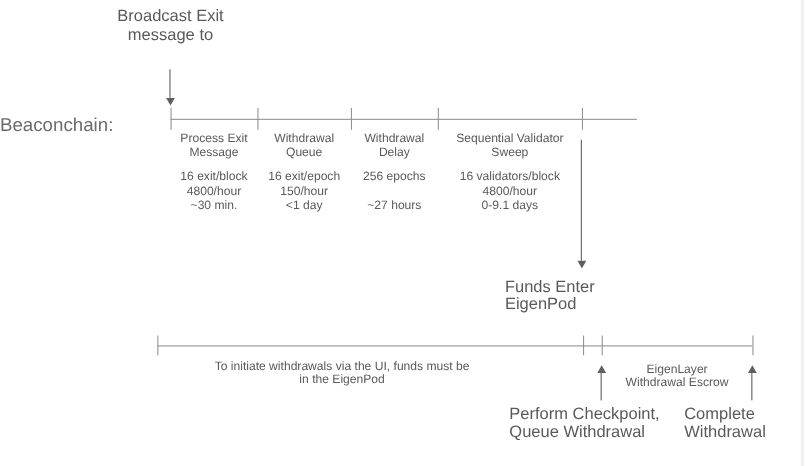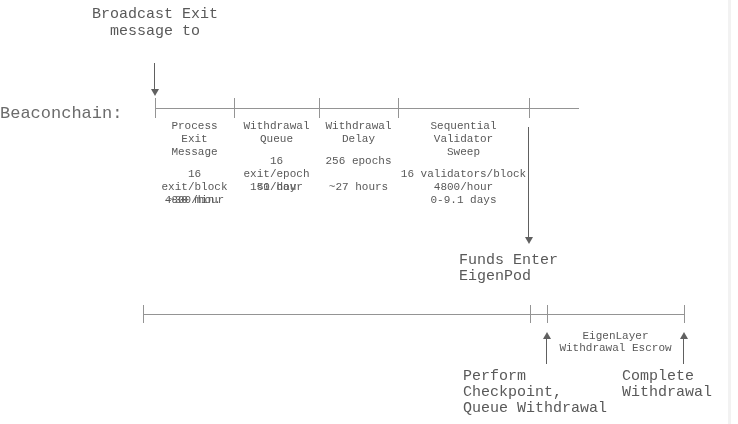--- a/index.html
+++ b/index.html
@@ -10,21 +10,21 @@
     --underline: #e08a8a;
     --background: #ffffff;
   }
   * { margin: 0; padding: 0; box-sizing: border-box; }
   html, body { background: #fff; }
   .canvas {
     position: relative;
     width: 738px;
     height: 424px;
     background: var(--background);
-    font-family: Liberation Mono, monospace;
+    font-family: Liberation Sans, sans-serif;
     color: var(--text);
     overflow: hidden;
   }
   .ml { white-space: pre-line; }
   .abs { position: absolute; }
 
   
   .broadcast-note {
     left: 85px; top: 6px; width: 140px;
     text-align: center; font-size: 15px; line-height: 17px;
@@ -151,20 +151,22 @@
   <div class="abs arrow-down" style="left:525px; top:237px;"></div>
   <div class="abs big-label funds-label ml">Funds Enter
 EigenPod</div>
 
   <div class="abs hline ex-line"></div>
   <div class="abs tick ex-tick" style="left:143px;"></div>
   <div class="abs tick ex-tick" style="left:530px;"></div>
   <div class="abs tick ex-tick" style="left:547px;"></div>
   <div class="abs tick ex-tick" style="left:684px;"></div>
 
+  <div class="abs small-note exec-note ml">To initiate withdrawals via the UI, funds must be
+in the EigenPod</div>
   <div class="abs small-note escrow-label ml">EigenLayer
 Withdrawal Escrow</div>
 
   <div class="abs arrow-up" style="left:543px; top:332px;"></div>
   <div class="abs vline" style="left:546px; top:339px; height:25px;"></div>
   <div class="abs big-label checkpoint-label ml">Perform Checkpoint,
 Queue Withdrawal</div>
 
   <div class="abs arrow-up" style="left:680px; top:332px;"></div>
   <div class="abs vline" style="left:683px; top:339px; height:25px;"></div>

